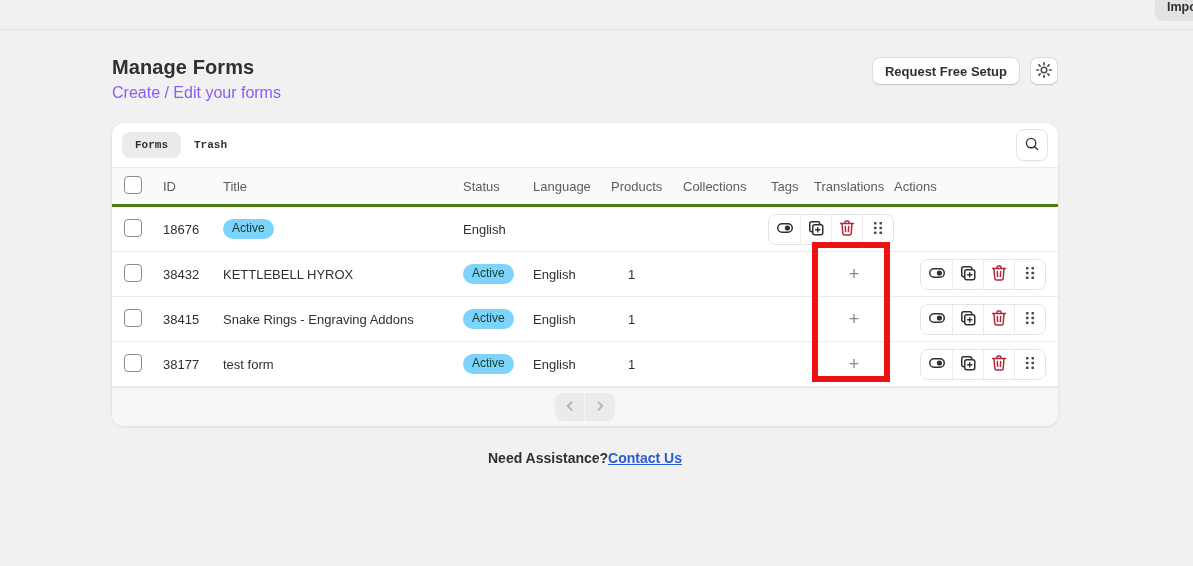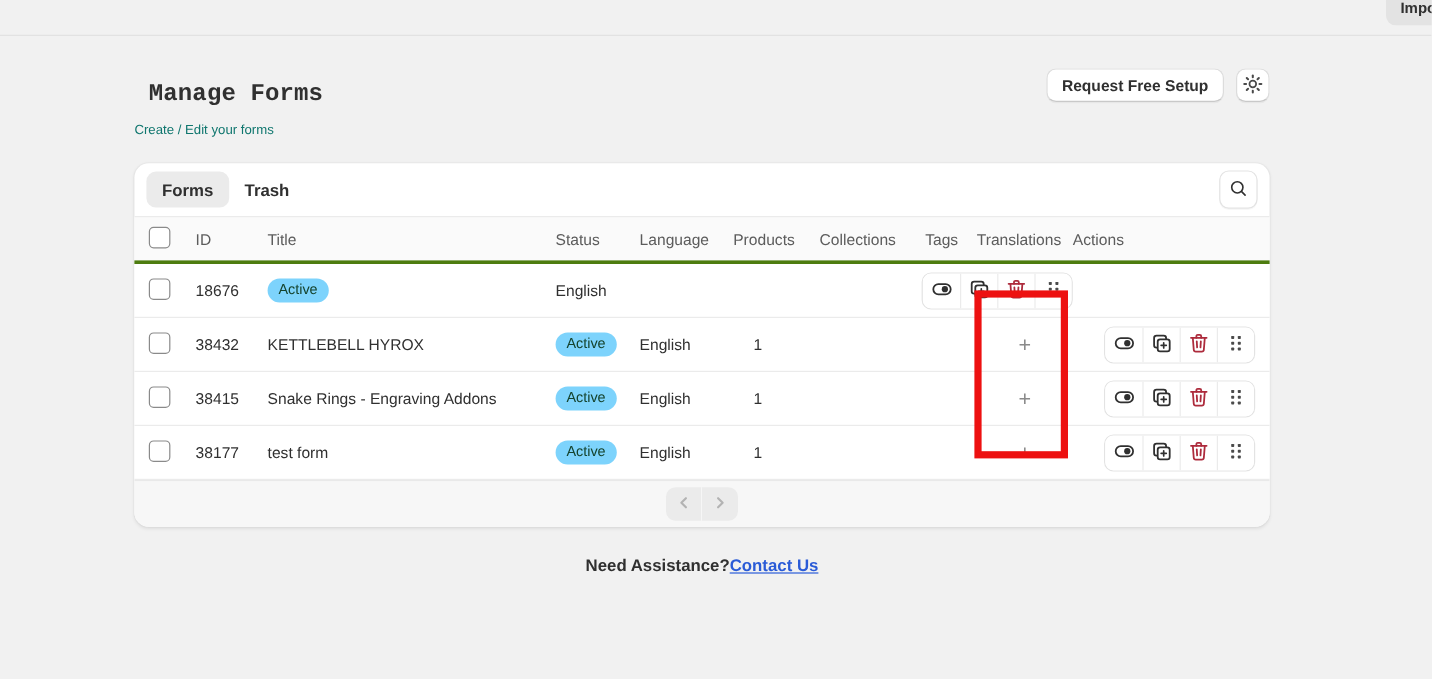--- a/index.html
+++ b/index.html
@@ -13,41 +13,41 @@
   
   .topbar { height:30px; border-bottom:1px solid #e2e2e2; position:relative; }
   .import-btn {
     position:absolute; left:1155px; top:-7px; height:28px; line-height:29px;
     padding:0 12px; background:#e3e3e3; border:none; border-radius:8px;
     font-family:inherit; font-size:12.5px; font-weight:bold; color:#303030; cursor:pointer;
     white-space:nowrap;
   }
   
   .page-header { width:946px; margin:25px auto 0; margin-left:112px; display:flex; justify-content:space-between; align-items:flex-start; }
-  .page-title { font-size:20px; font-weight:bold; margin:12px; line-height:24px; letter-spacing:.1px;font-family:Liberation Mono, monospace; }
-  .page-subtitle { font-size:11px; color:#0f766e; margin-top:5px; }
+  .page-title { font-size:20px; font-weight:bold; margin:0; line-height:24px; letter-spacing:.1px; }
+  .page-subtitle { font-size:16px; color:#8b5cf6; margin-top:5px; }
   .header-actions { display:flex; align-items:center; gap:10px; margin-top:2px; }
   .btn-secondary {
     background:#fff; border:1px solid #dcdcdc; border-bottom-color:#c9c9c9;
     border-radius:8px; height:28px; padding:0 12px; font-family:inherit;
     font-size:13px; font-weight:bold; color:#303030; cursor:pointer;
     box-shadow:0 1px 0 rgba(0,0,0,.04);
   }
   .icon-btn {
     background:#fff; border:1px solid #dcdcdc; border-bottom-color:#c9c9c9;
     border-radius:8px; width:28px; height:28px; display:flex; align-items:center; justify-content:center;
     cursor:pointer; box-shadow:0 1px 0 rgba(0,0,0,.04); padding:0;
   }
   
   .card {
     width:946px; margin:21px 0 0 112px; background:#fff; border-radius:12px;
     box-shadow:0 1px 3px rgba(0,0,0,.08), 0 0 0 1px rgba(0,0,0,.02);
   }
   .card-toolbar { display:flex; align-items:center; height:44px; padding:0 10px; }
-  .tab { border:none; background:transparent; font-family:Liberation Sans, sans-serif; font-size:14px; font-weight:bold;
+  .tab { border:none; background:transparent; font-family:Liberation Mono, monospace; font-size:11px; font-weight:bold;
     color:#303030; padding:7px 13px; border-radius:8px; cursor:pointer; }
   .tab.active { background:#ebebeb; }
   .search-btn {
     margin-left:auto; width:32px; height:32px; background:#fff; border:1px solid #e3e3e3;
     border-radius:8px; display:flex; align-items:center; justify-content:center; cursor:pointer;
     box-shadow:0 1px 0 rgba(0,0,0,.03);
   }
   
   .grid-row {
     display:grid;

